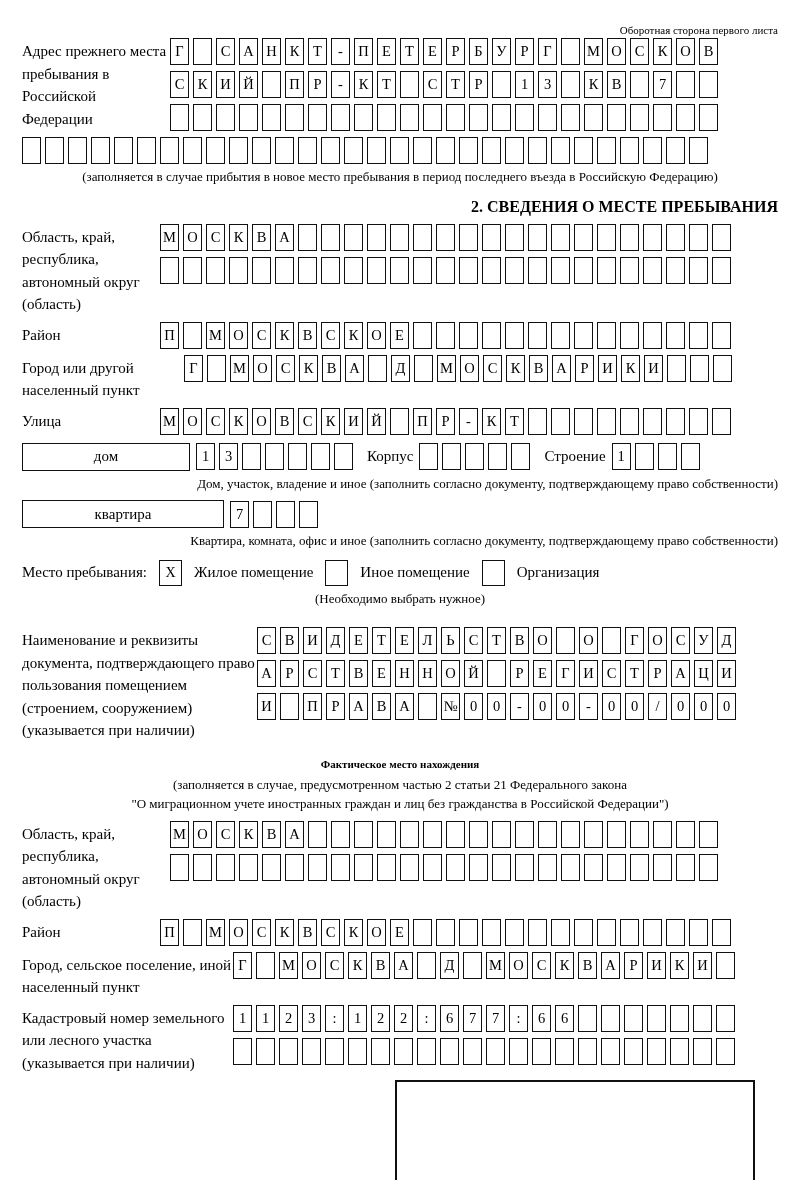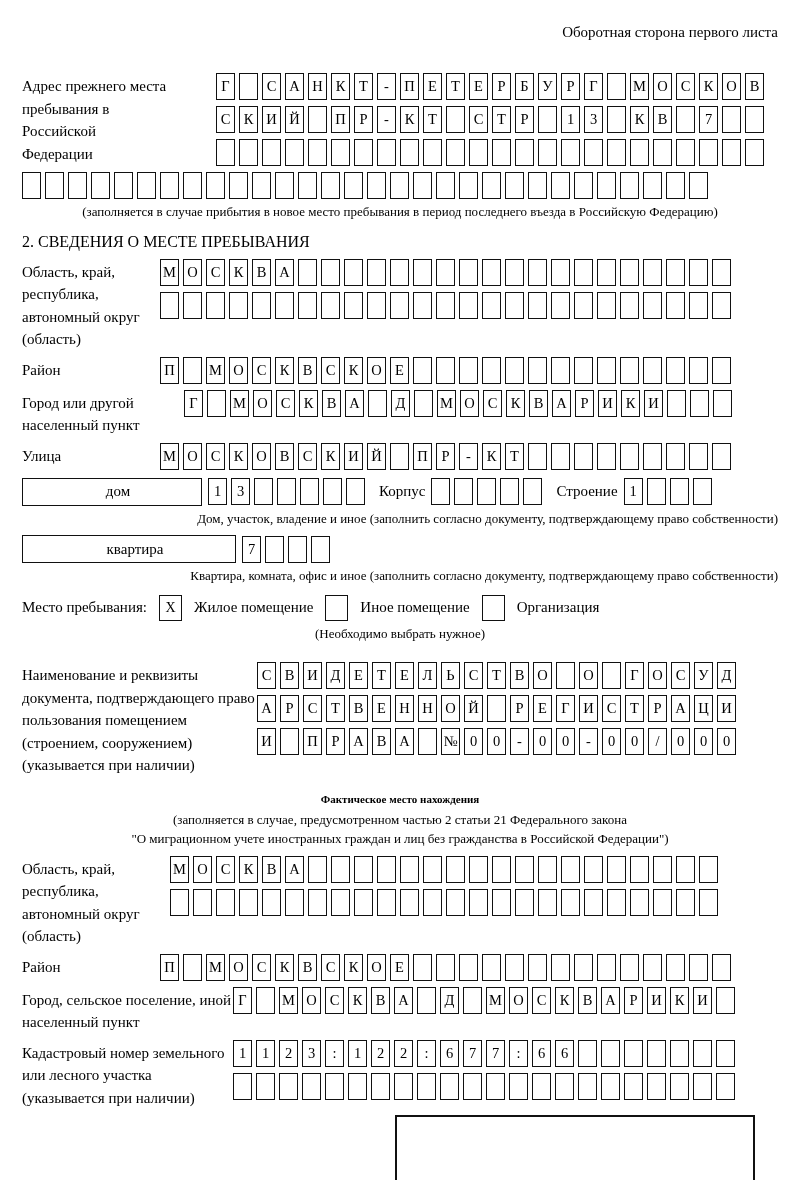--- a/index.html
+++ b/index.html
@@ -4,21 +4,21 @@
 <style>
   html,body { margin:0; padding:0; background:#ffffff; }
   body {
     width:800px; height:1180px;
     font-family:"Liberation Serif","DejaVu Serif",serif;
     color:#000;
     -webkit-font-smoothing:antialiased;
   }
   .page { padding:10px 22px 0 22px; position:relative; }
 
-  .corner-note { text-align:right; font-size:15px; margin-top:14px; }
+  .corner-note { text-align:right; font-size:11px; margin-top:14px; }
 
   .field { display:flex; align-items:flex-start; margin-top:6px; }
   .label { flex:0 0 148px; font-size:15px; line-height:1.5; padding-top:2px; }
   .lab-w138 { flex-basis:138px; }
   .lab-w162 { flex-basis:162px; }
   .lab-w211 { flex-basis:211px; }
   .lab-w235 { flex-basis:235px; }
   .rows { display:flex; flex-direction:column; gap:6px; }
 
   .boxrow { display:flex; gap:4px; }
@@ -26,28 +26,28 @@
     width:17px; height:25px; flex:0 0 17px;
     border:1.6px solid #111;
     display:inline-flex; align-items:center; justify-content:center;
     font-size:14.5px; background:#fff;
   }
   .fullrow { margin-top:6px; }
 
   .caption { font-size:13px; margin-top:4px; line-height:1.35;text-align:right; }
   .caption.center { text-align:center; }
 
-  .h-section { text-align:left; font-weight:normal; font-size:16px; margin:12px 0 8px 0; }
+  .h-section { text-align:right; font-weight:bold; font-size:16px; margin:12px 0 8px 0; }
   .h-sub { text-align:center; font-weight:bold; font-size:11px; margin:16px 0 6px 0; }
 
   .inline-line { display:flex; align-items:center; margin-top:8px; gap:6px; flex-wrap:nowrap; }
   .widebox {
     border:1.6px solid #111; height:26px;
     display:inline-flex; align-items:center; justify-content:center;
-    font-size:15px; background:#fff;padding-left:12px;
+    font-size:15px; background:#fff;
   }
   .wb-dom { width:166px; }
   .wb-kv  { width:200px; }
   .inl-label { font-size:15px; white-space:nowrap; }
   .gap-l { margin-left:8px; }
 
   .cb {
     width:21px; height:24px; flex:0 0 21px;
     border:1.6px solid #111;
     display:inline-flex; align-items:center; justify-content:center;
@@ -60,21 +60,21 @@
     margin-left:373px; margin-top:6px; background:#fff;
   }
 </style>
 </head>
 <body>
 
 <div class="page">
 
   <div class="corner-note">Оборотная сторона первого листа</div>
 
-  <div class="field" style="margin-top:32px;gap:46px;">
+  <div class="field" style="margin-top:2px;">
     <div class="label">Адрес прежнего места пребывания в Российской Федерации</div>
     <div class="rows">
       <div class="boxrow">
           <span class="cell">Г</span>
           <span class="cell"></span>
           <span class="cell">С</span>
           <span class="cell">А</span>
           <span class="cell">Н</span>
           <span class="cell">К</span>
           <span class="cell">Т</span>

